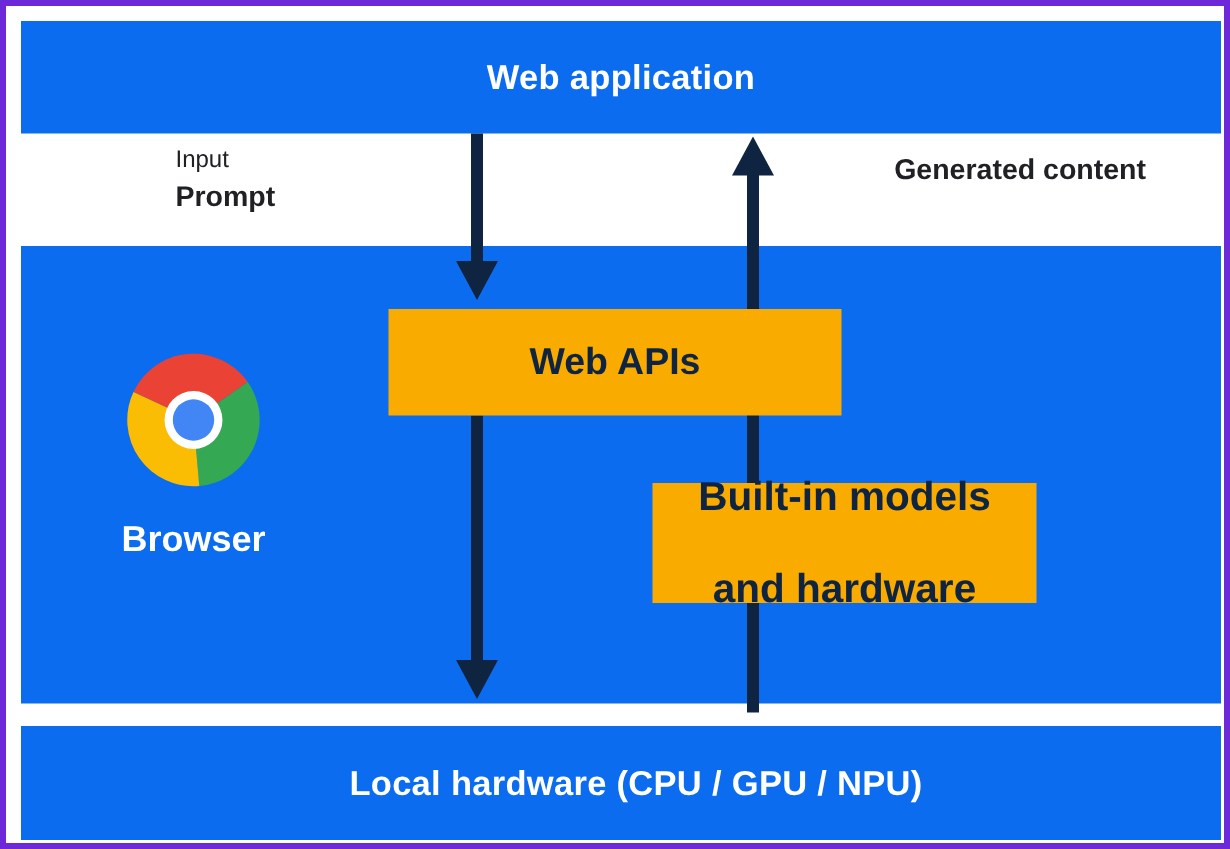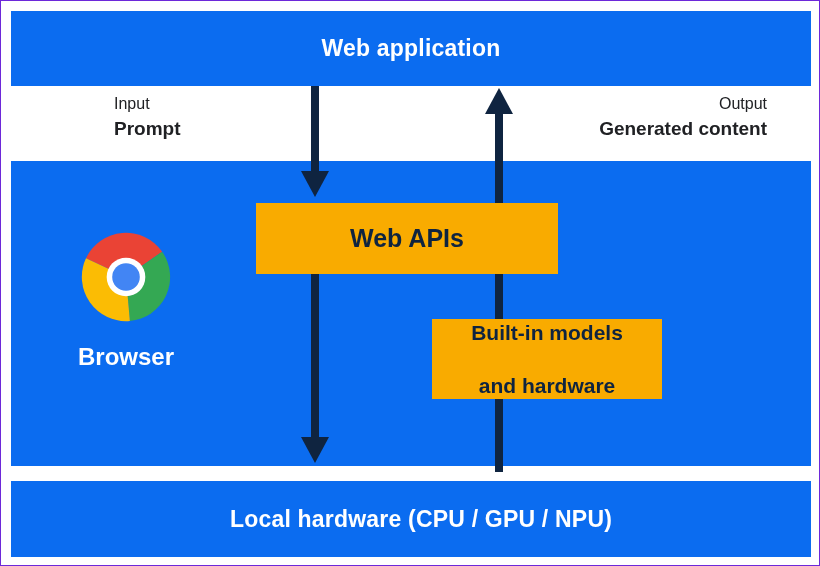--- a/index.html
+++ b/index.html
@@ -1,20 +1,20 @@
 <!DOCTYPE html>
 <html><head>
 <meta charset="utf-8">
 <style>
   * { margin:0; padding:0; box-sizing:border-box; }
   html, body { background:#ffffff; }
   .canvas {
     position:relative; width:820px; height:566px; background:#ffffff;
     font-family:"Liberation Sans","DejaVu Sans",sans-serif;
-    border:1px solid #6d28d9; overflow:hidden;
+    border:4px solid #6d28d9; overflow:hidden;
   }
   .blue-bar {
     position:absolute; left:10px; width:800px; background:#0b6cf0;
     display:flex; align-items:center; justify-content:center;
   }
   .bar-top { top:10px; height:75px; }
   .bar-bottom { top:480px; height:76px;padding-left:20px; }
   .bar-label { color:#ffffff; font-size:23px; font-weight:700; letter-spacing:0.2px; }
   .panel-mid { position:absolute; left:10px; top:160px; width:800px; height:305px; background:#0b6cf0; }
   .io-block { position:absolute; top:94px; color:#202124; }
@@ -28,21 +28,21 @@
     border-left:14px solid transparent; border-right:14px solid transparent;
   }
   .head-down { border-top:26px solid #0f2440; }
   .head-up { border-bottom:26px solid #0f2440; }
   .yellow-box {
     position:absolute; background:#f9ab00; color:#0f2440; z-index:2;
     display:flex; flex-direction:column; align-items:center; justify-content:center;
     text-align:center; font-weight:700;
   }
   .box-webapis { left:255px; top:202px; width:302px; height:71px; font-size:25px; }
-  .box-builtin { left:431px; top:318px; width:230px; height:80px; font-size:21px; line-height:1.3;gap:26px; }
+  .box-builtin { left:431px; top:318px; width:256px; height:80px; font-size:27px; line-height:1.3;gap:26px; }
   .chrome-logo { position:absolute; left:79px; top:230px; width:92px; height:92px; z-index:2; }
   .browser-label {
     position:absolute; left:45px; top:342px; width:160px; text-align:center;
     color:#ffffff; font-size:24px; font-weight:700; z-index:2;
   }
 </style>
 </head>
 <body>
 
 <div class="canvas">
@@ -50,21 +50,20 @@
   <div class="blue-bar bar-top">
     <span class="bar-label">Web application</span>
   </div>
 
   <div class="io-block io-input">
     <span class="io-caption">Input</span>
     <span class="io-label">Prompt</span>
   </div>
 
   <div class="io-block io-output">
-    <span class="io-caption">Output</span>
     <span class="io-label">Generated content</span>
   </div>
 
   <div class="panel-mid"></div>
 
   <div class="arrow-line" style="left:310px; top:85px; height:87px;"></div>
   <div class="arrow-head head-down" style="left:300px; top:170px;"></div>
   <div class="arrow-line" style="left:310px; top:273px; height:165px;"></div>
   <div class="arrow-head head-down" style="left:300px; top:436px;"></div>
 

